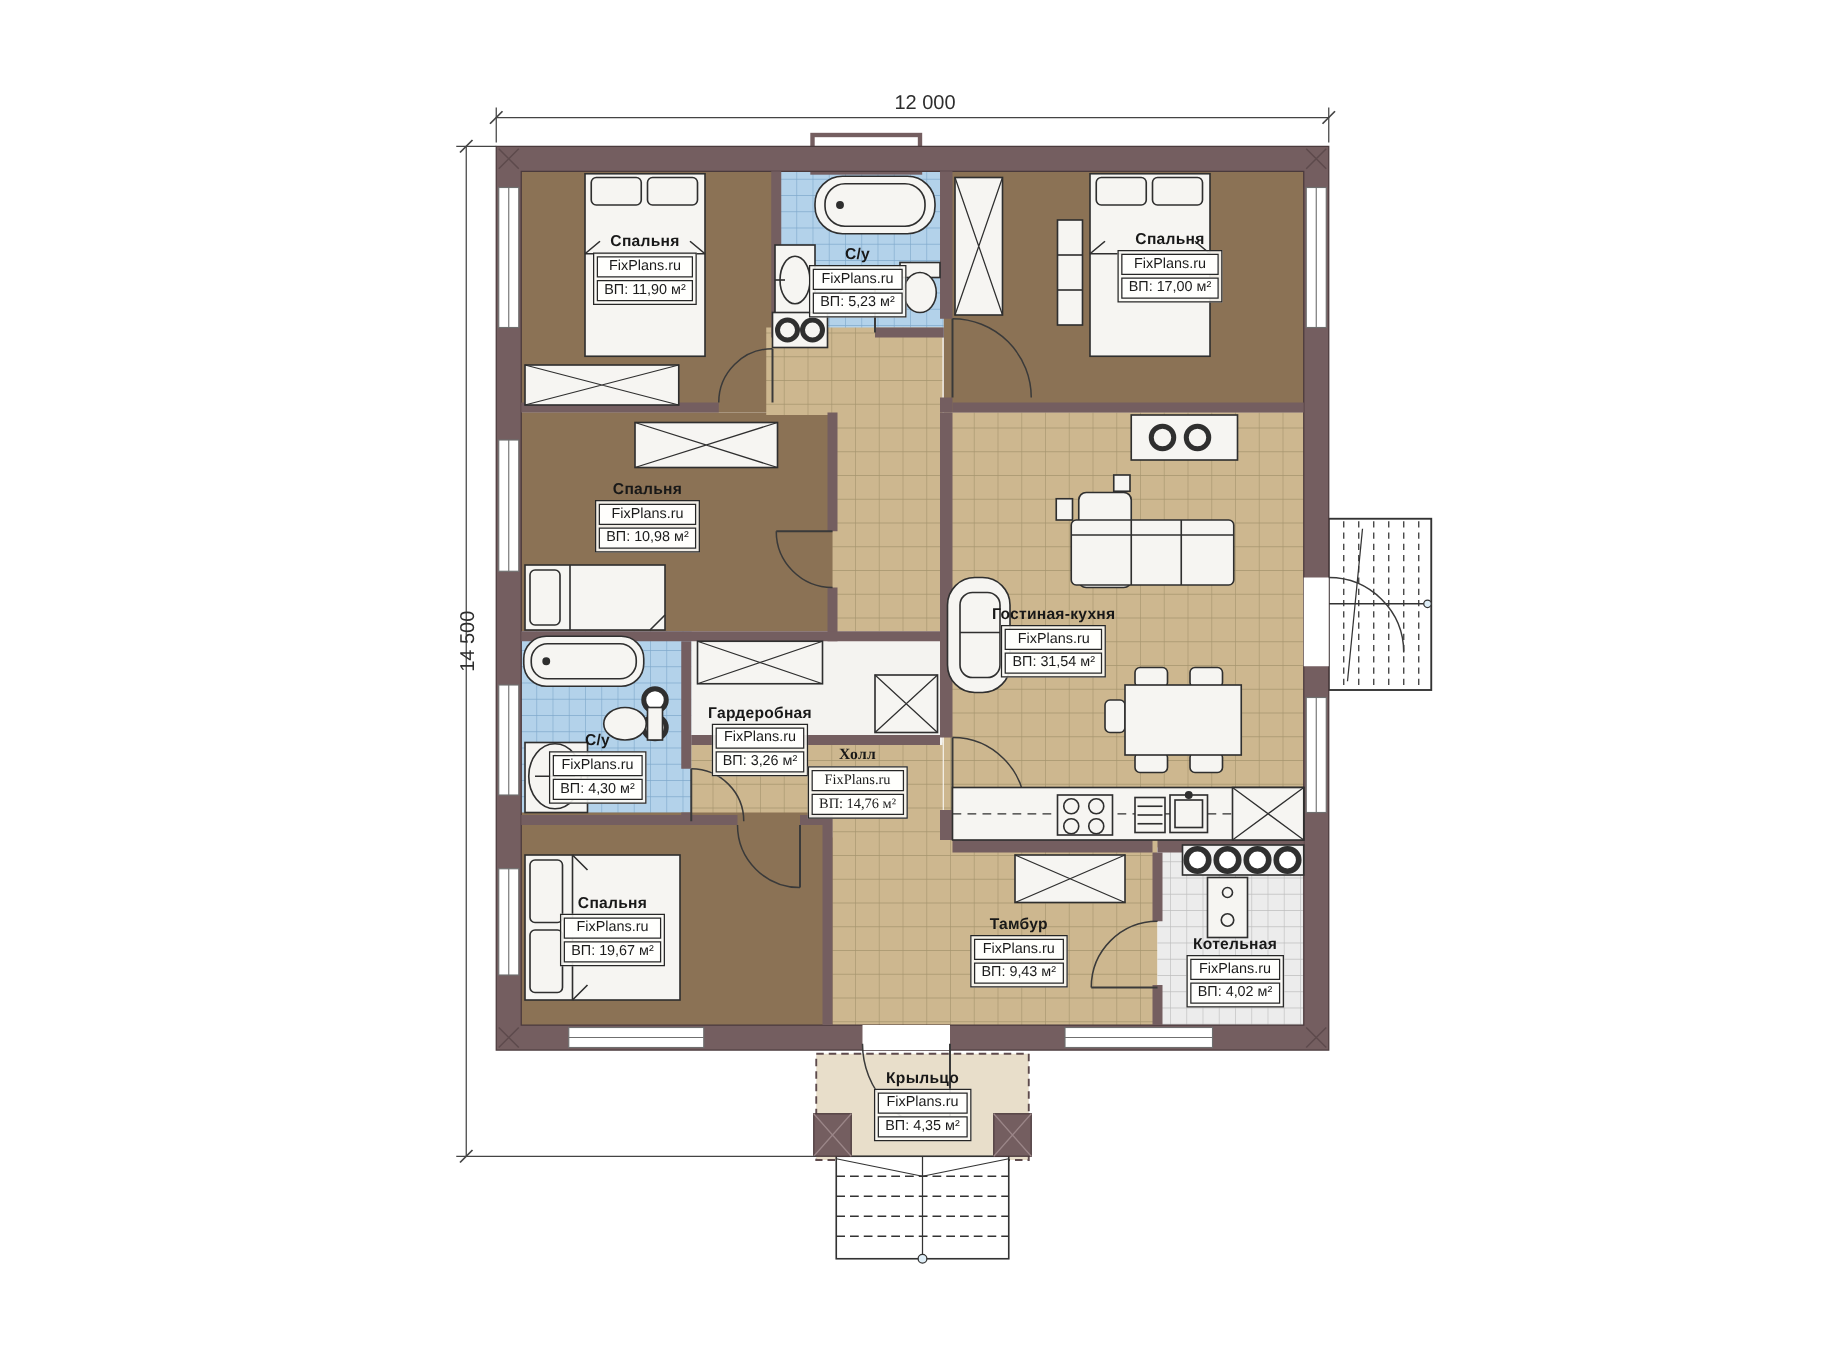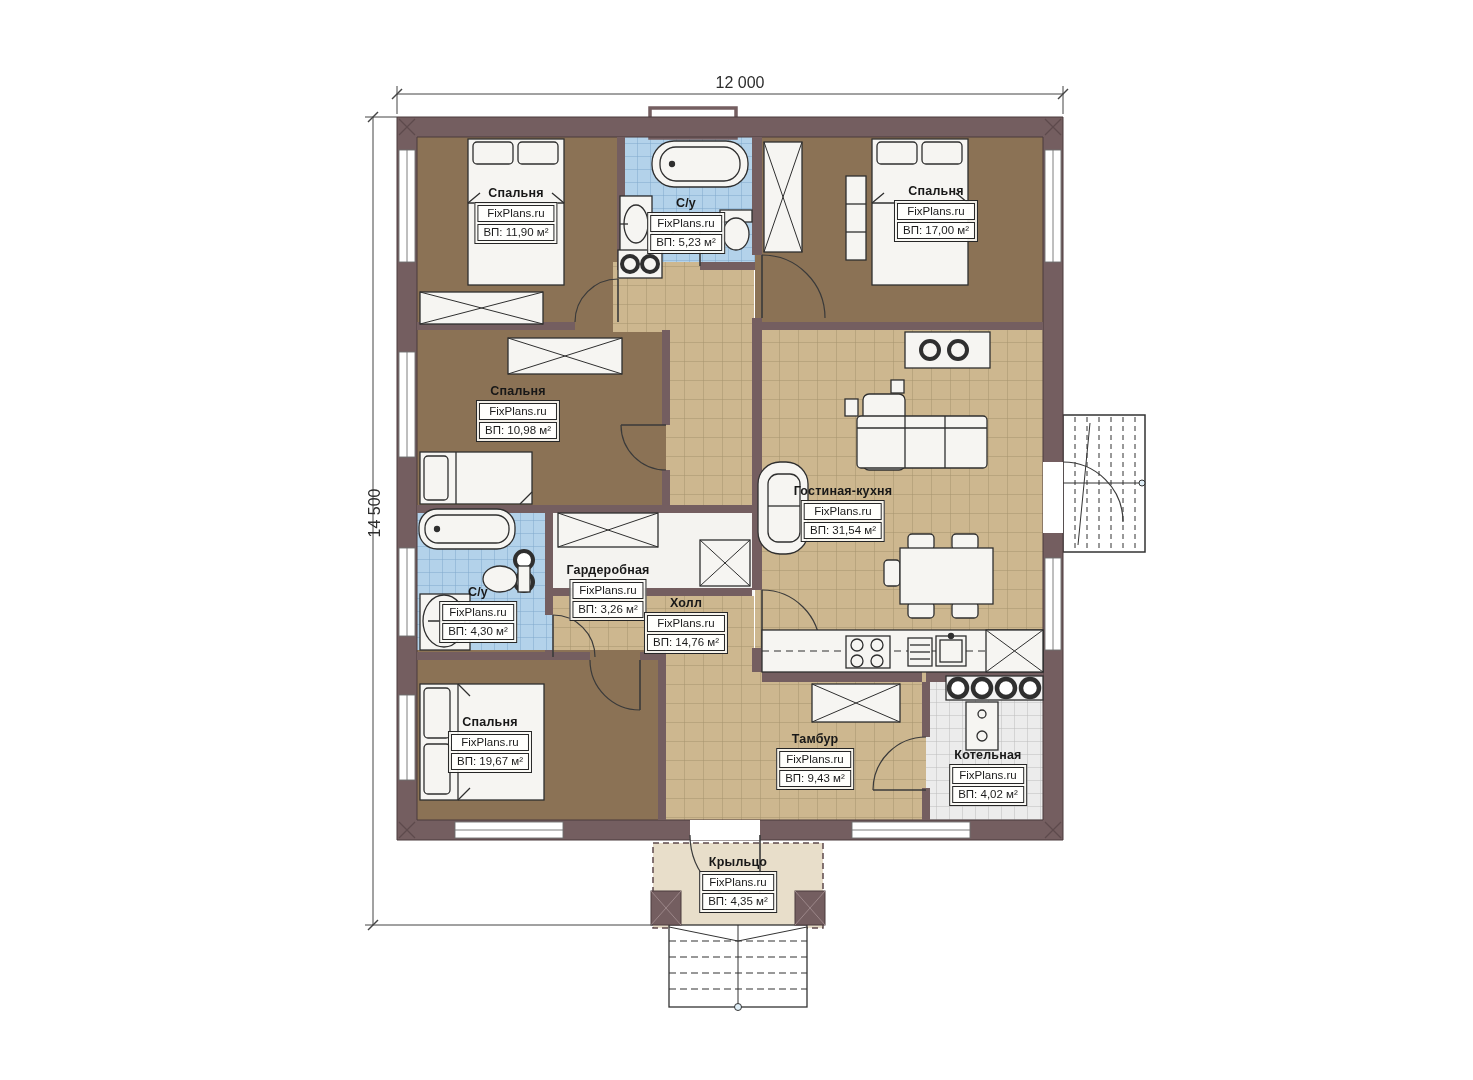--- a/index.html
+++ b/index.html
@@ -442,21 +442,21 @@
 </div>
 
 <div class="room-label" style="left:478px;top:585px;">
   <div class="room-name">С/у</div>
   <div class="label-box">
     <div class="label-row">FixPlans.ru</div>
     <div class="label-row">ВП: 4,30 м²</div>
   </div>
 </div>
 
-<div class="room-label" style="left:686px;top:596px;">
+<div class="room-label" style="left:686px;top:596px;font-family:Liberation Serif, serif;">
   <div class="room-name">Холл</div>
   <div class="label-box">
     <div class="label-row">FixPlans.ru</div>
     <div class="label-row">ВП: 14,76 м²</div>
   </div>
 </div>
 
 <div class="room-label" style="left:490px;top:715px;">
   <div class="room-name">Спальня</div>
   <div class="label-box">

